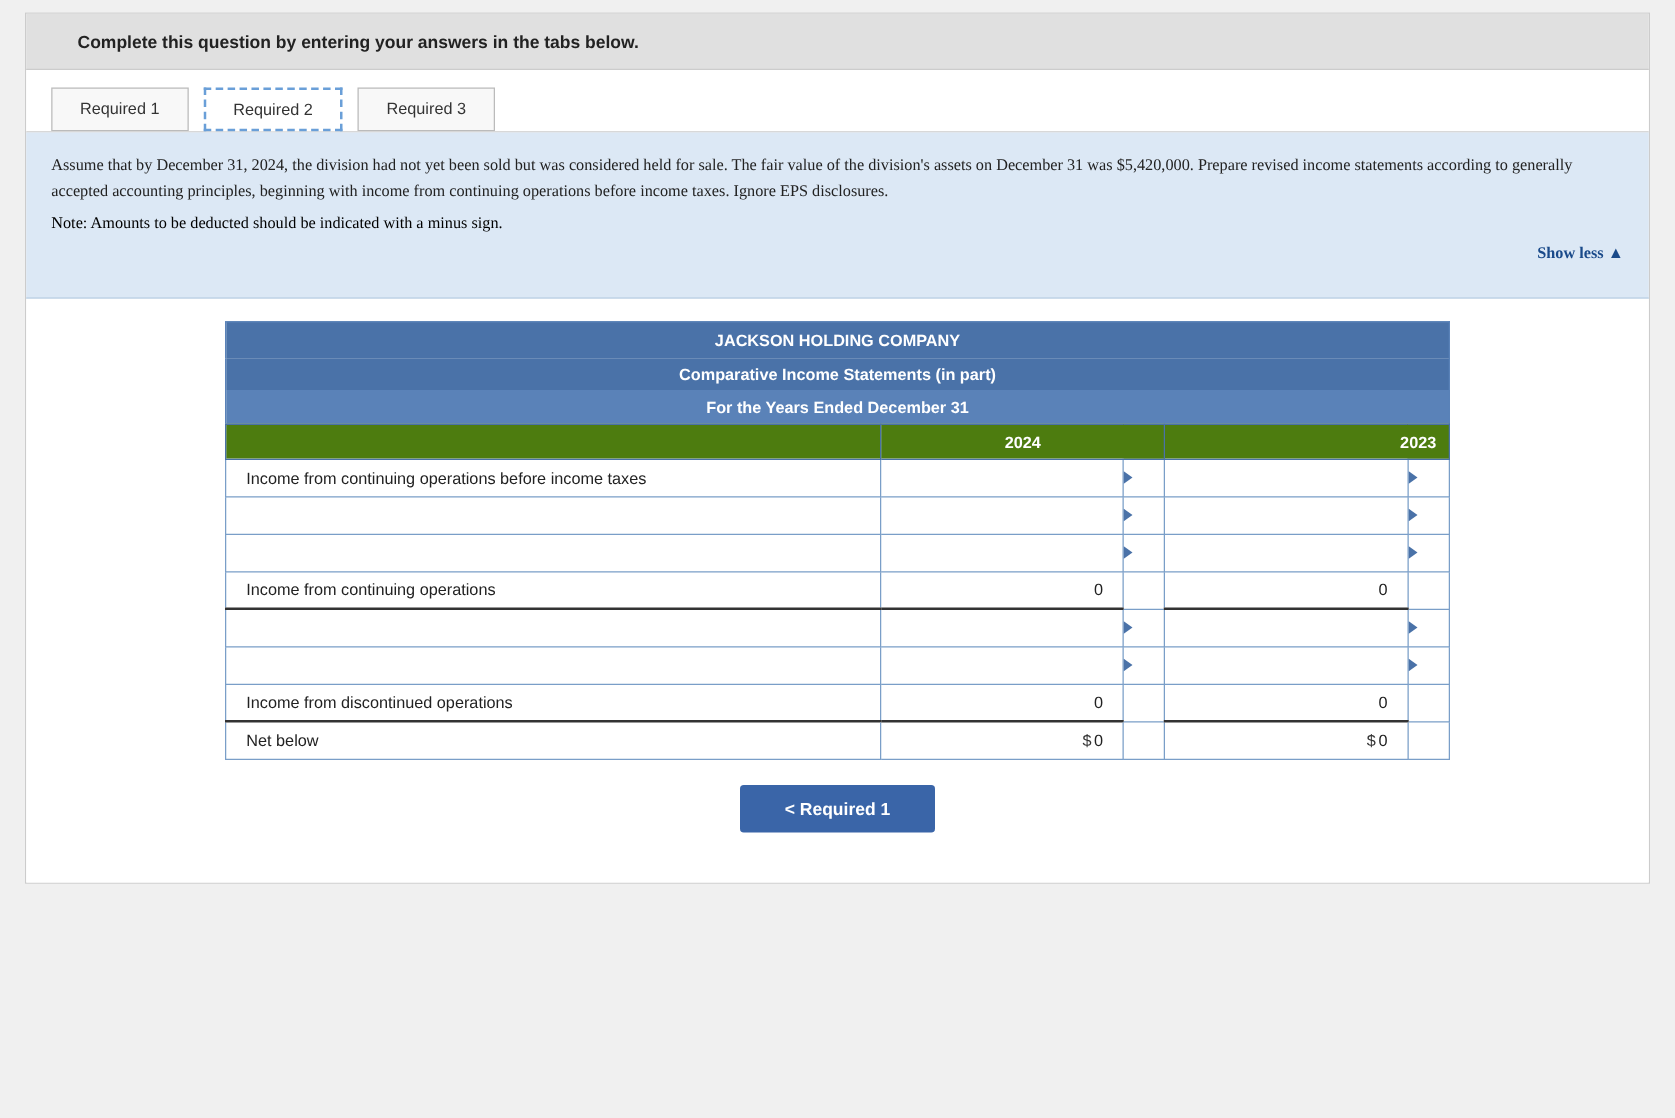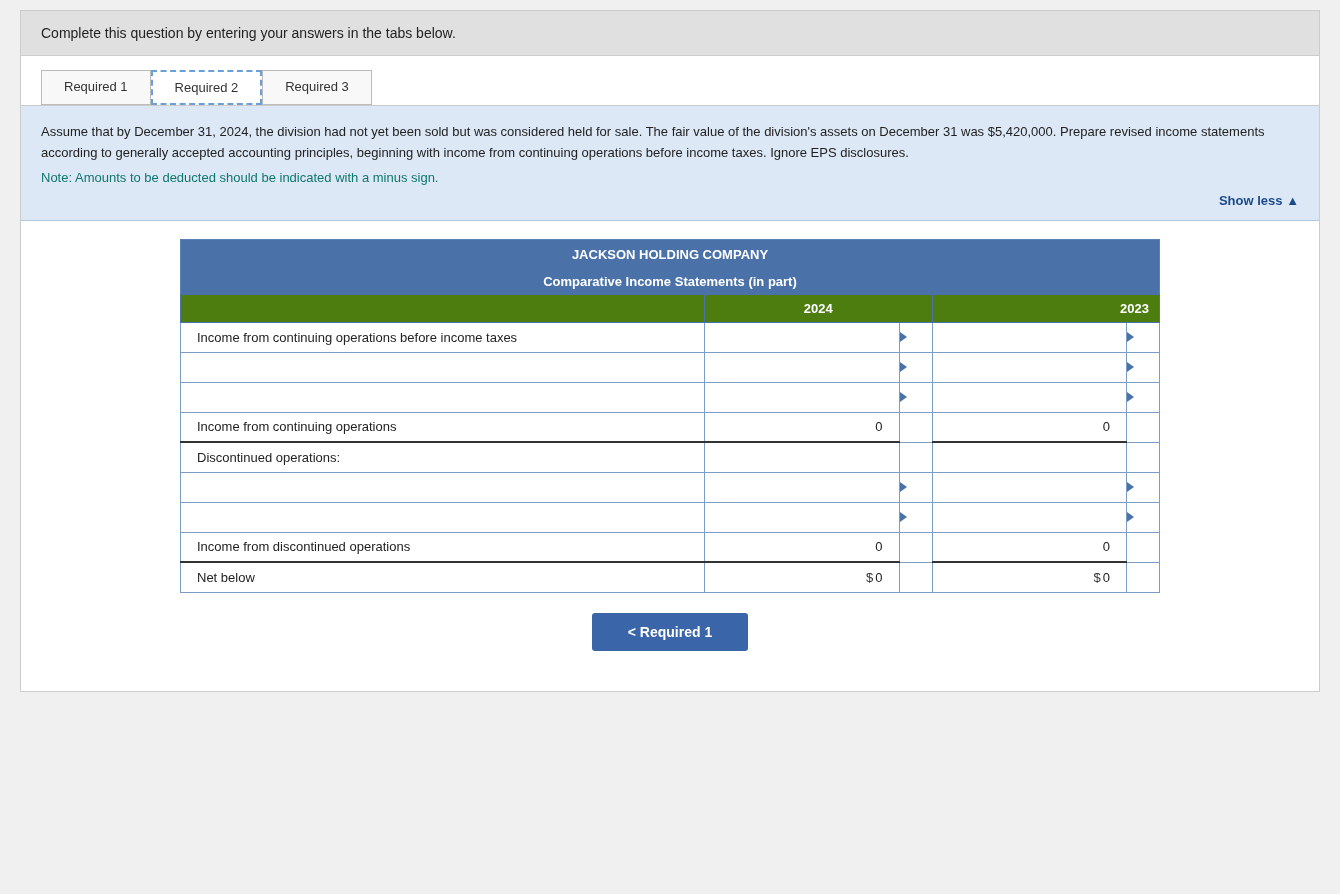--- a/index.html
+++ b/index.html
@@ -17,32 +17,33 @@
       width: 1300px;
       background: #fff;
       border: 1px solid #ccc;
     }
     .header-bar {
       background: #e0e0e0;
       padding: 14px 20px;
       border-bottom: 1px solid #ccc;
     }
     .header-bar span {
-      font-weight: normal;
+      font-weight: bold;
       font-size: 14px;
       color: #222;
+      margin-left: 21px;
     }
     .tabs-area {
       padding: 14px 20px 0 20px;
       background: #fff;
       border-bottom: 1px solid #ccc;
     }
     .tabs-row {
       display: flex;
-      gap: 0;
+      gap: 12px;
     }
     .tab {
       padding: 8px 22px;
       border: 1px solid #999;
       cursor: pointer;
       font-size: 13px;
       background: #fff;
       color: #333;
       position: relative;
     }
@@ -51,30 +52,31 @@
       background: #fff;
       font-weight: normal;
       z-index: 2;
     }
     .tab:not(.active) {
       border: 1px solid #bbb;
       background: #f8f8f8;
     }
     .instructions-area {
       background: #dce8f5;
-      padding: 16px 20px 12px 20px;
+      padding: 16px 20px 28px 20px;
       border-bottom: 1px solid #b0c8e0;
+      font-family: Liberation Serif, serif;
     }
     .instructions-text {
       font-size: 13px;
       color: #222;
       line-height: 1.6;
     }
     .instructions-note {
-      color: #0f766e;
+      color: #000000;
       font-size: 13px;
       margin-top: 6px;
     }
     .show-less {
       text-align: right;
       margin-top: 8px;
     }
     .show-less a {
       color: #1a4a8a;
       font-weight: bold;
@@ -232,20 +234,23 @@
 
   <div class="table-area">
     <table class="income-table">
       <thead>
         <tr class="title-row">
           <td colspan="5">JACKSON HOLDING COMPANY</td>
         </tr>
         <tr class="subtitle-row">
           <td colspan="5">Comparative Income Statements (in part)</td>
         </tr>
+        <tr class="year-row">
+          <td colspan="5">For the Years Ended December 31</td>
+        </tr>
         <tr class="col-header-row">
           <td></td>
           <td colspan="2" style="text-align:center;">2024</td>
           <td colspan="2" style="text-align:right;">2023</td>
         </tr>
       </thead>
       <tbody>
 
         <tr>
           <td class="label-cell">
@@ -296,29 +301,20 @@
           <td class="value-cell" style="text-align:right;">
             <span>0</span>
           </td>
           <td style="width:10px;border:1px solid #7a9ec8;"></td>
           <td class="value-cell" style="text-align:right;">
             <span>0</span>
           </td>
           <td style="width:10px;border:1px solid #7a9ec8;"></td>
         </tr>
 
-        <tr>
-          <td class="label-cell">
-            <span>Discontinued operations:</span>
-          </td>
-          <td class="value-cell"></td>
-          <td style="width:10px;border:1px solid #7a9ec8;"></td>
-          <td class="value-cell"></td>
-          <td style="width:10px;border:1px solid #7a9ec8;"></td>
-        </tr>
 
         <tr>
           <td class="label-cell">
             <input type="text" style="width: 100%; border: none; outline: none; font-size: 13px; background: transparent;">
           </td>
           <td class="input-cell">
             <input type="text" style="">
           </td>
           <td style="width:10px;border:1px solid #7a9ec8;padding:0;"><span class="arrow-indicator"></span></td>
           <td class="input-cell">

